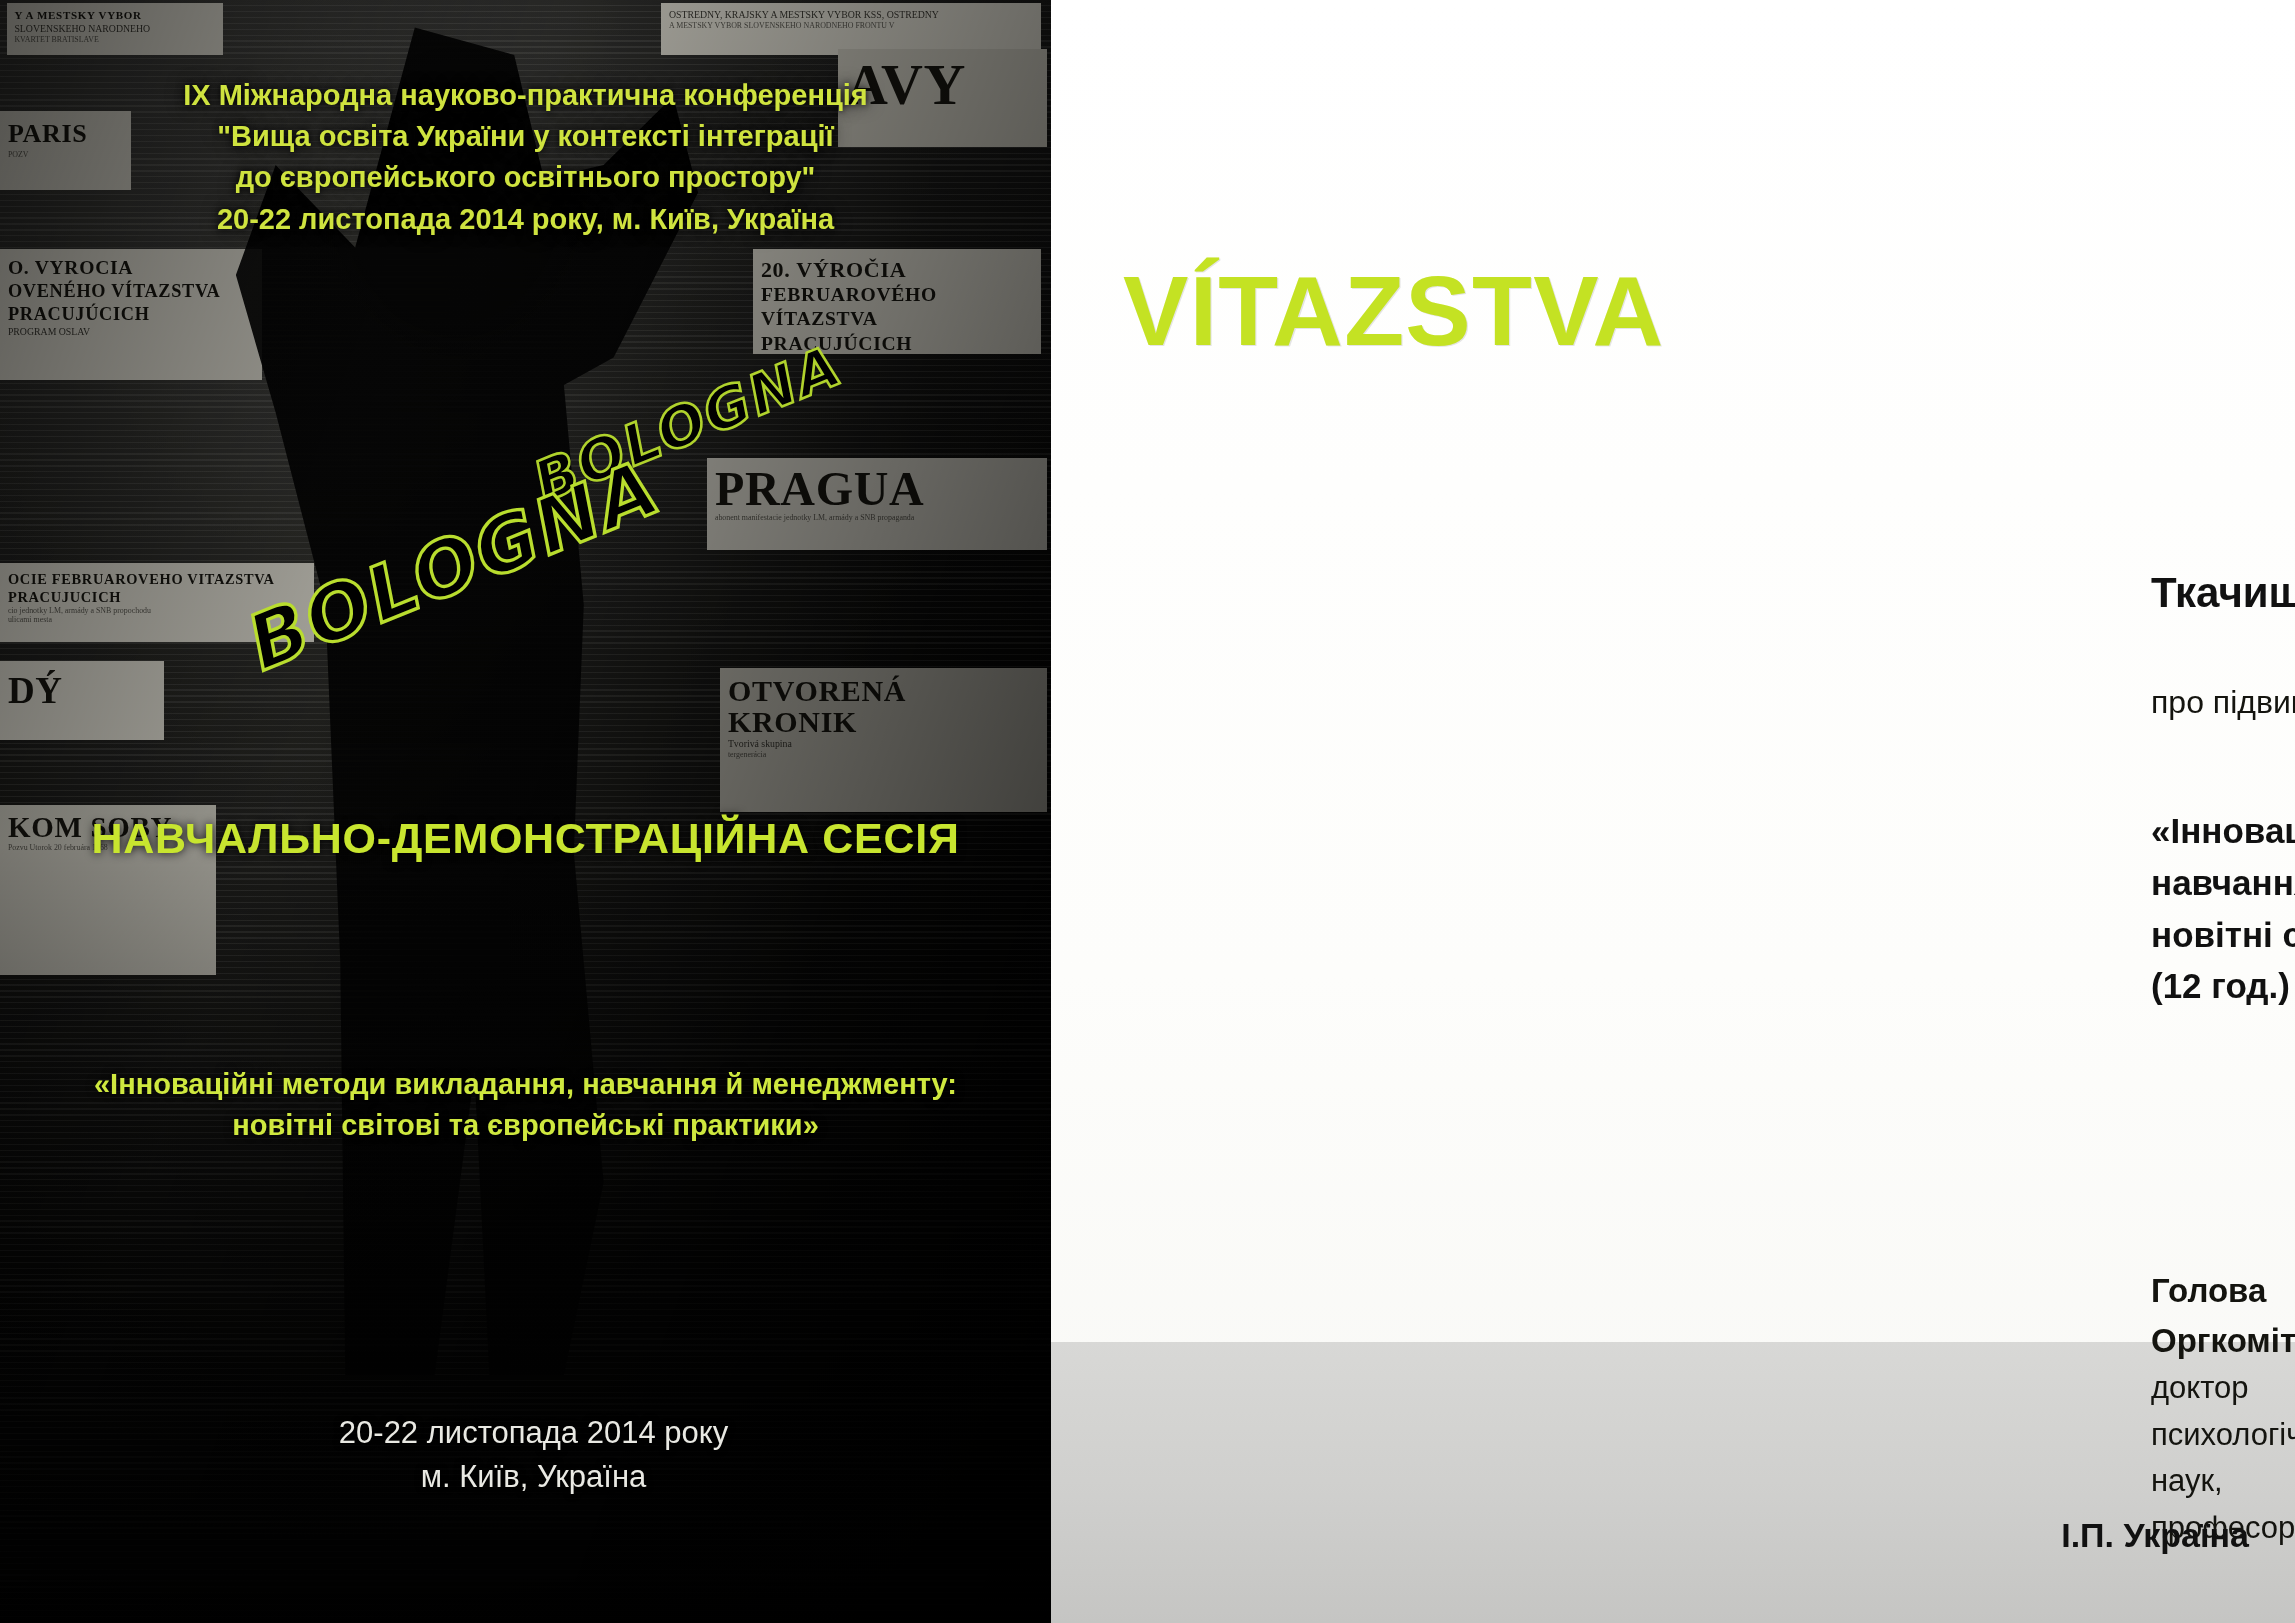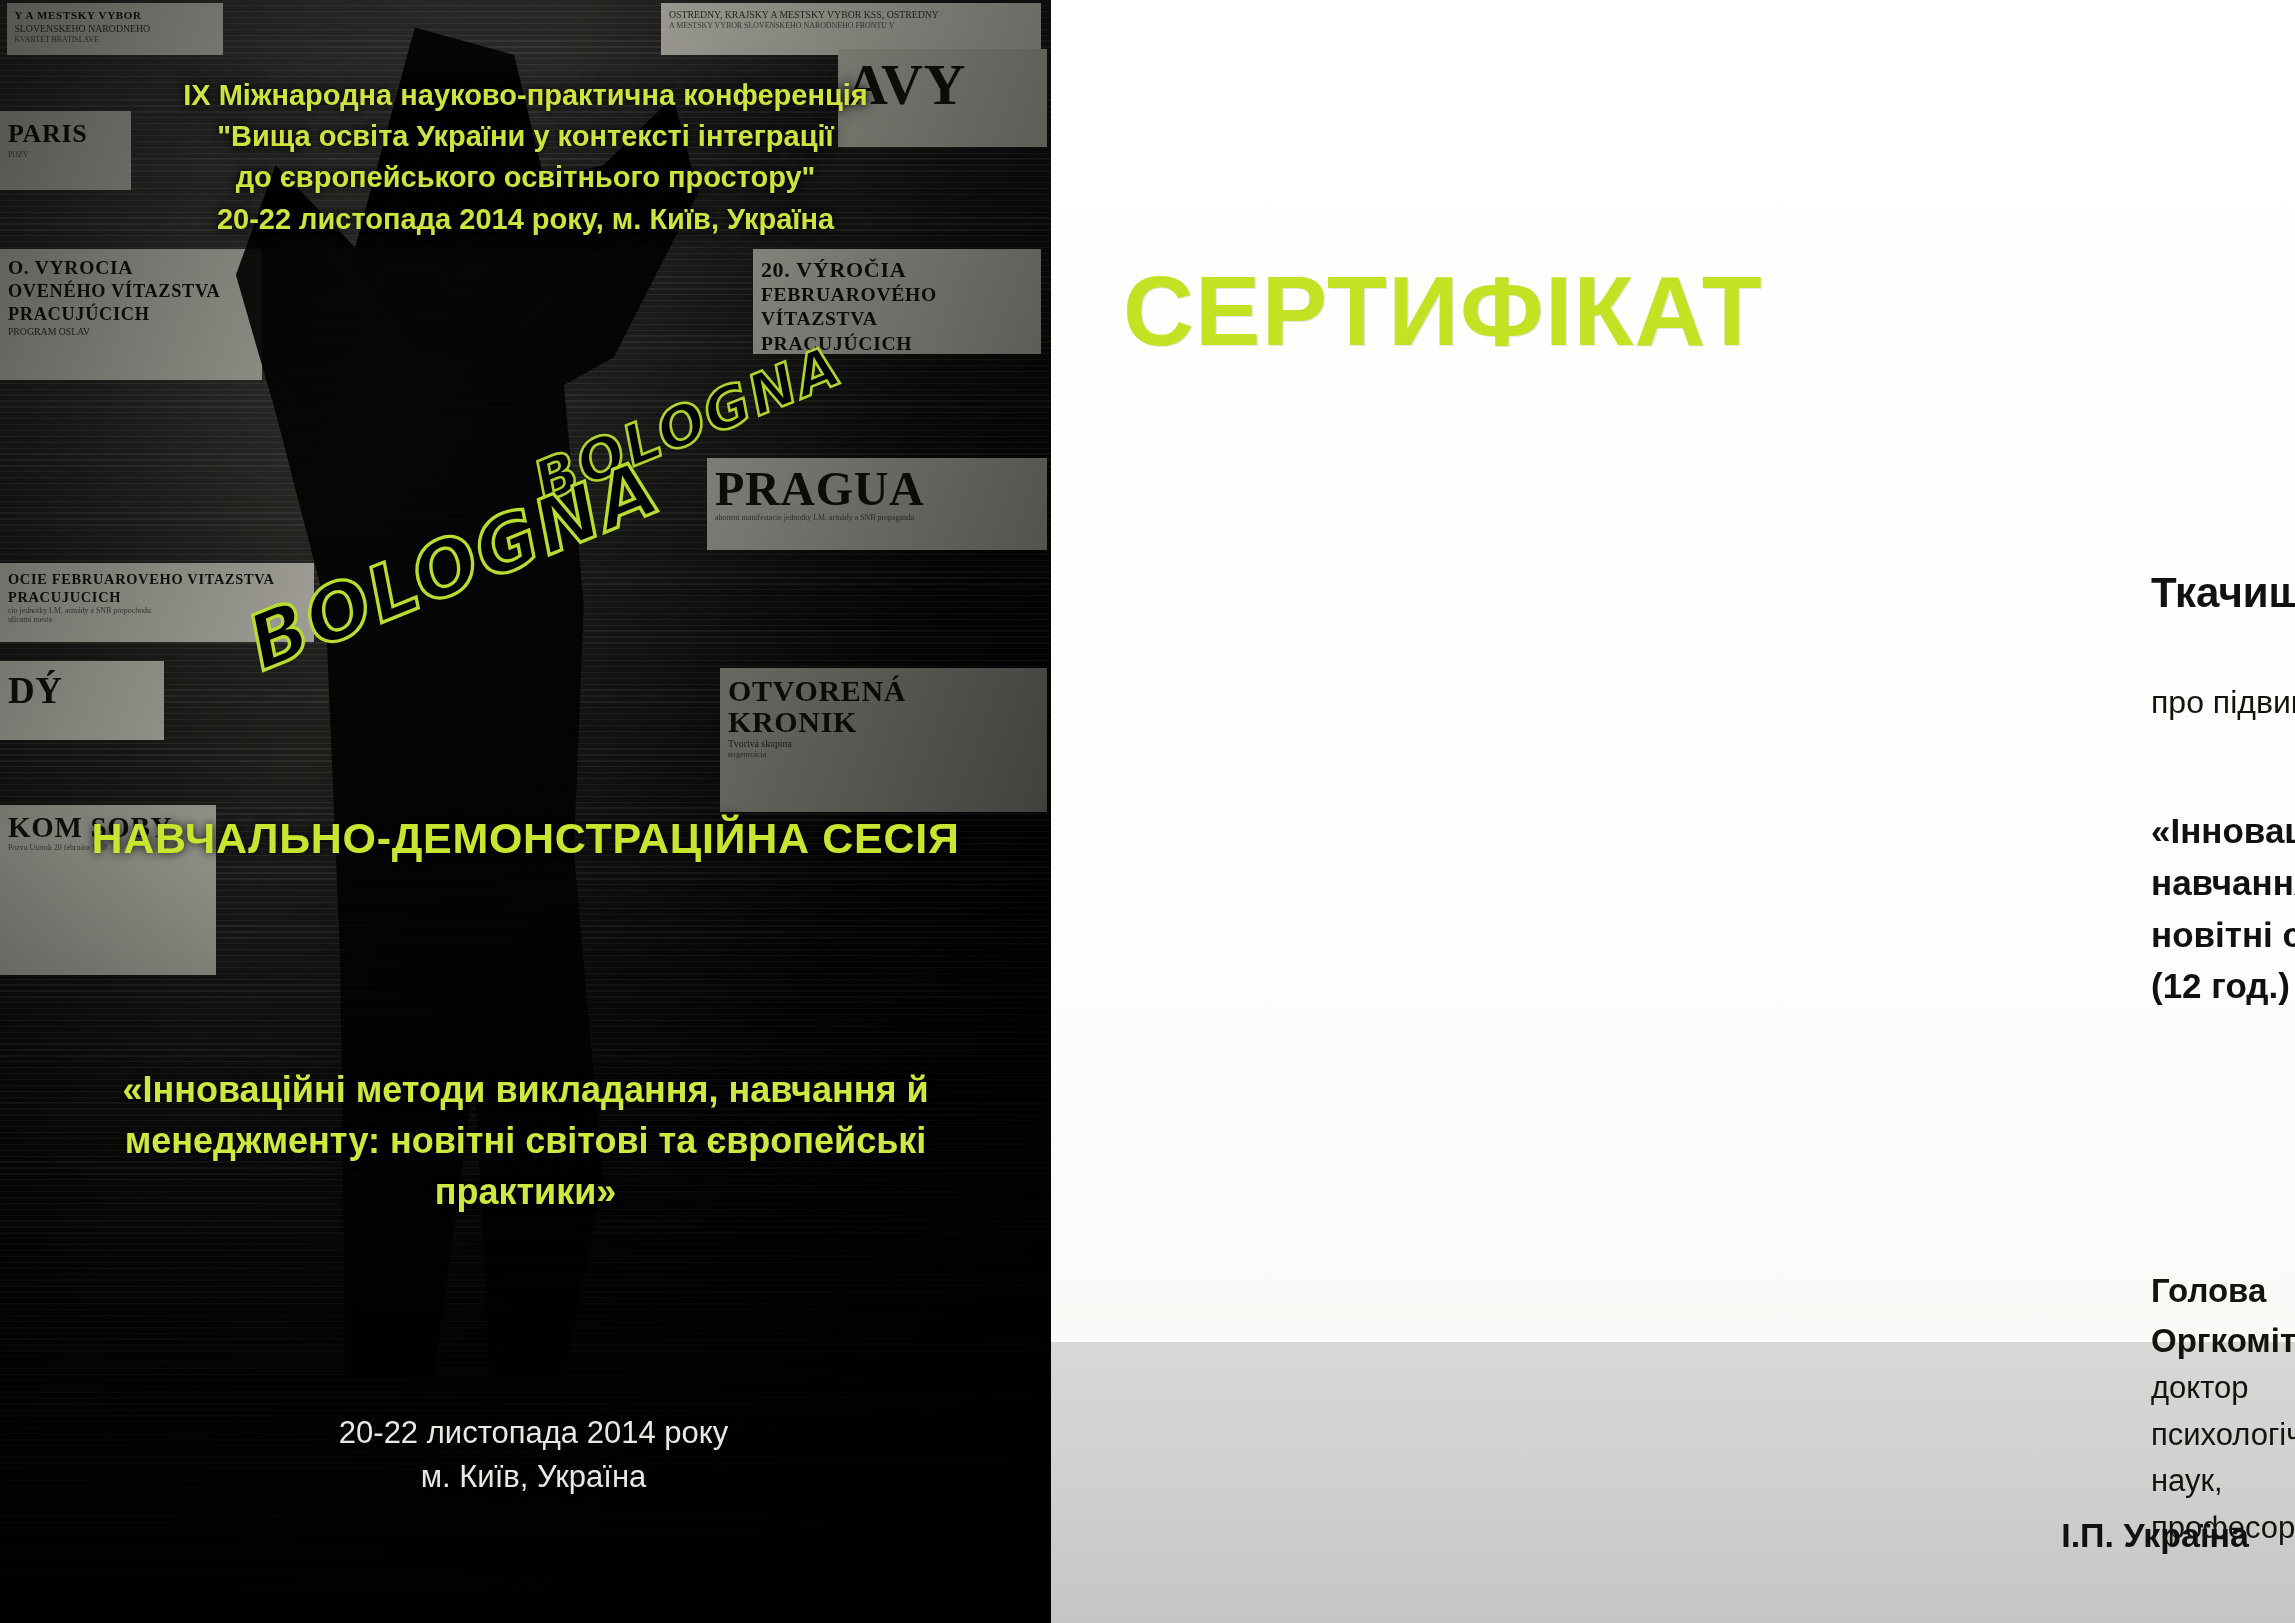--- a/index.html
+++ b/index.html
@@ -150,21 +150,21 @@
     box-sizing: border-box;
   }
 
   .session-subject {
     position: absolute;
     left: 0;
     top: 1064px;
     width: 1051px;
     text-align: center;
     color: #cfe83f;
-    font-size: 36px;
+    font-size: 29px;
     font-weight: bold;
     line-height: 1.42;
     text-shadow: 0 0 9.2px rgba(0,0,0,.95);
     padding: 0 52px;
     box-sizing: border-box;
   }
 
   .session-date {
     position: absolute;
     left: 0;
@@ -342,21 +342,21 @@
 
     <div class="session-date">
       <div>20-22 листопада 2014 року</div>
       <div>м. Київ, Україна</div>
     </div>
   </div>
 
   <div class="right-panel">
     <div class="paper-tint"></div>
 
-    <div class="cert-title">СЕРТИФІКАТ</div>
+    <div class="cert-title">VÍTAZSTVA</div>
 
     <div class="recipient">Ткачишина Оксана Романівна</div>
 
     <div class="about-line">про підвищення кваліфікації за напрямами:</div>
 
     <div class="subject-block">
       <div>«Інноваційні методи викладання,</div>
       <div>навчання й менеджменту:</div>
       <div>новітні світові та європейські практики»</div>
       <div>(12 год.)</div>

